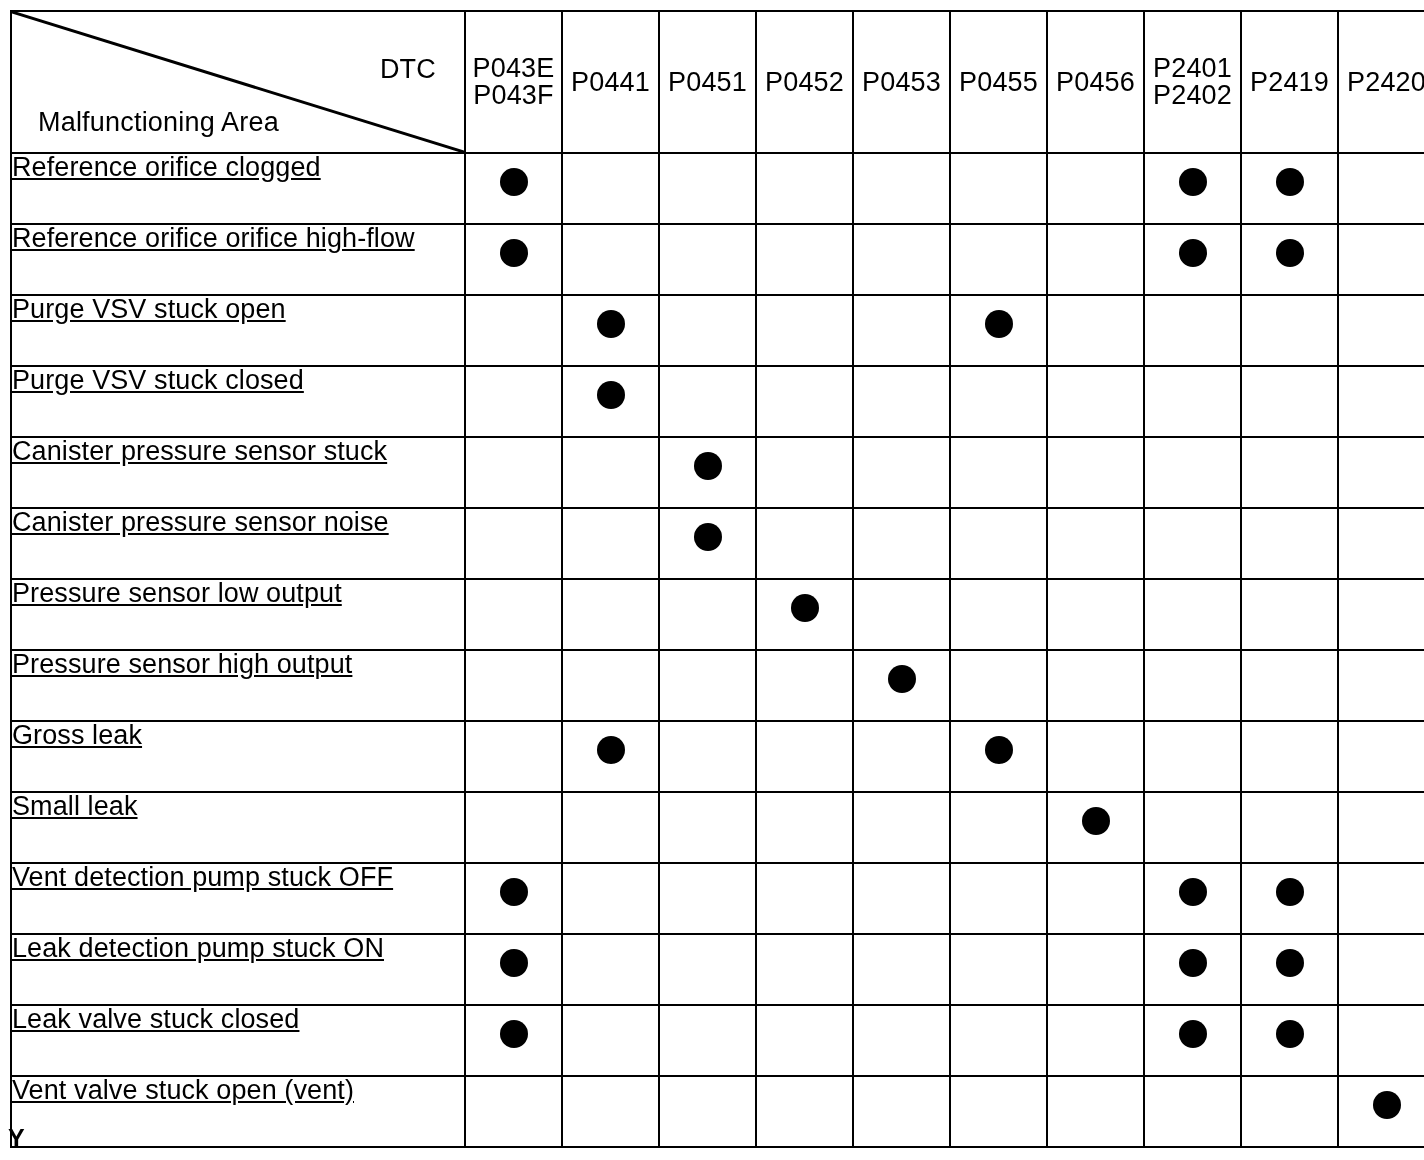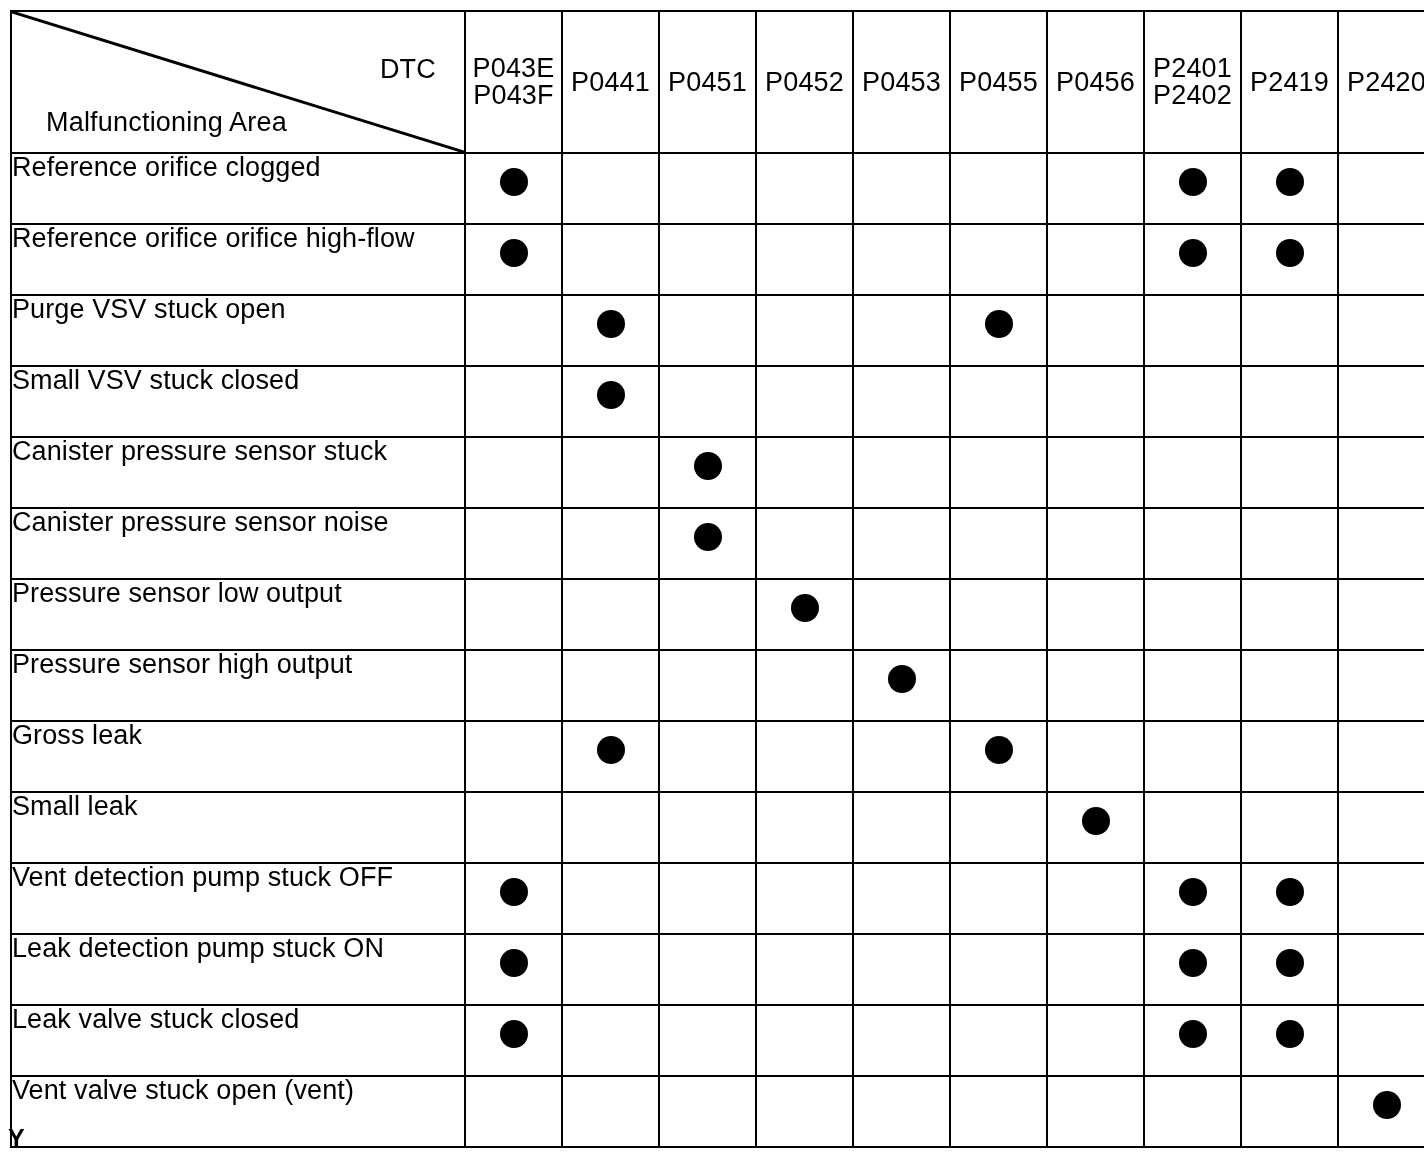--- a/index.html
+++ b/index.html
@@ -56,21 +56,21 @@
     position: absolute;
     right: 28px;
     top: 44px;
     font-size: 27px;
     line-height: 27px;
     letter-spacing: 0.2px;
     white-space: nowrap;
   }
   .corner-area {
     position: absolute;
-    left: 34px;
+    left: 26px;
     bottom: 16px;
     font-size: 27px;
     line-height: 27px;
     letter-spacing: 0.2px;
     white-space: nowrap;
   }
   
   .dtc-head {
     width: 95px;
     height: 140px;
@@ -88,20 +88,21 @@
   }
   
   .area-cell {
     height: 69px;
     font-size: 27px;
     line-height: 27px;
     letter-spacing: 0.1px;
     vertical-align: top;
     padding: 14px 0 0 26px;
     white-space: nowrap;
+    text-decoration: underline;
   }
   .mark-cell {
     height: 69px;
     text-align: center;
     vertical-align: top;
   }
   .mark-cell .dot {
     display: inline-block;
     width: 28px;
     height: 28px;
@@ -203,21 +204,21 @@
           <td class="mark-cell empty"></td>
           <td class="mark-cell empty"></td>
           <td class="mark-cell empty"></td>
           <td class="mark-cell"><span class="dot"></span></td>
           <td class="mark-cell empty"></td>
           <td class="mark-cell empty"></td>
           <td class="mark-cell empty"></td>
           <td class="mark-cell empty"></td>
         </tr>
         <tr>
-          <td class="area-cell">Small VSV stuck closed</td>
+          <td class="area-cell">Purge VSV stuck closed</td>
           <td class="mark-cell empty"></td>
           <td class="mark-cell"><span class="dot"></span></td>
           <td class="mark-cell empty"></td>
           <td class="mark-cell empty"></td>
           <td class="mark-cell empty"></td>
           <td class="mark-cell empty"></td>
           <td class="mark-cell empty"></td>
           <td class="mark-cell empty"></td>
           <td class="mark-cell empty"></td>
           <td class="mark-cell empty"></td>

